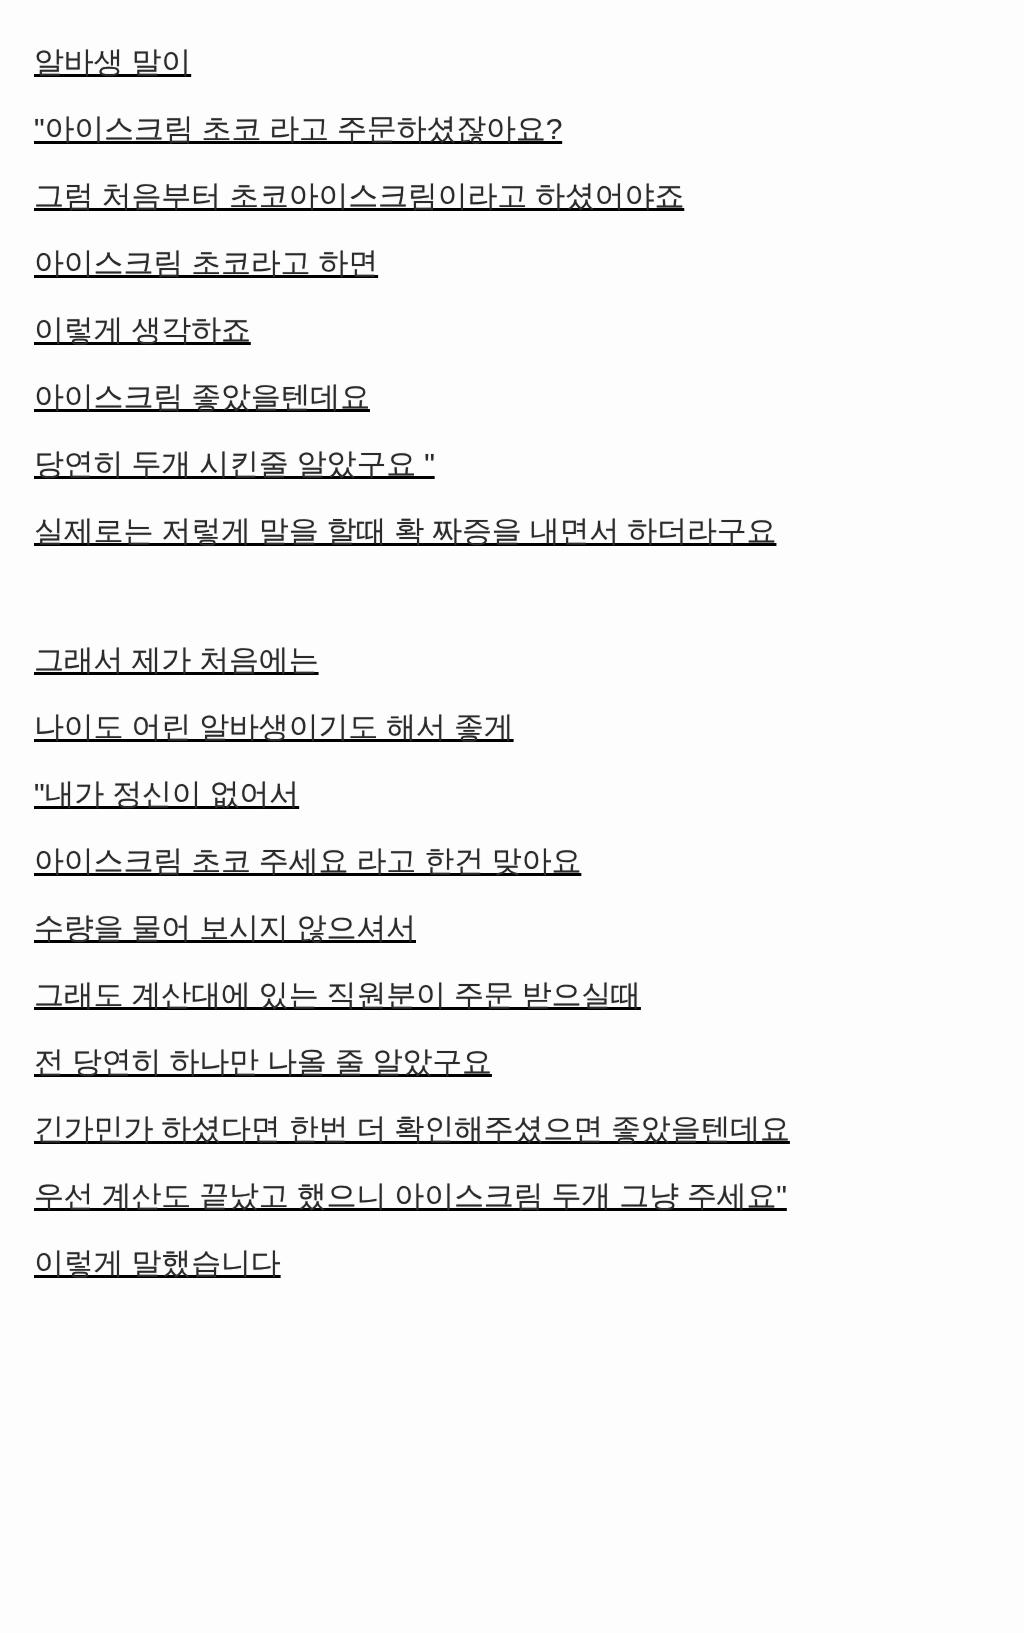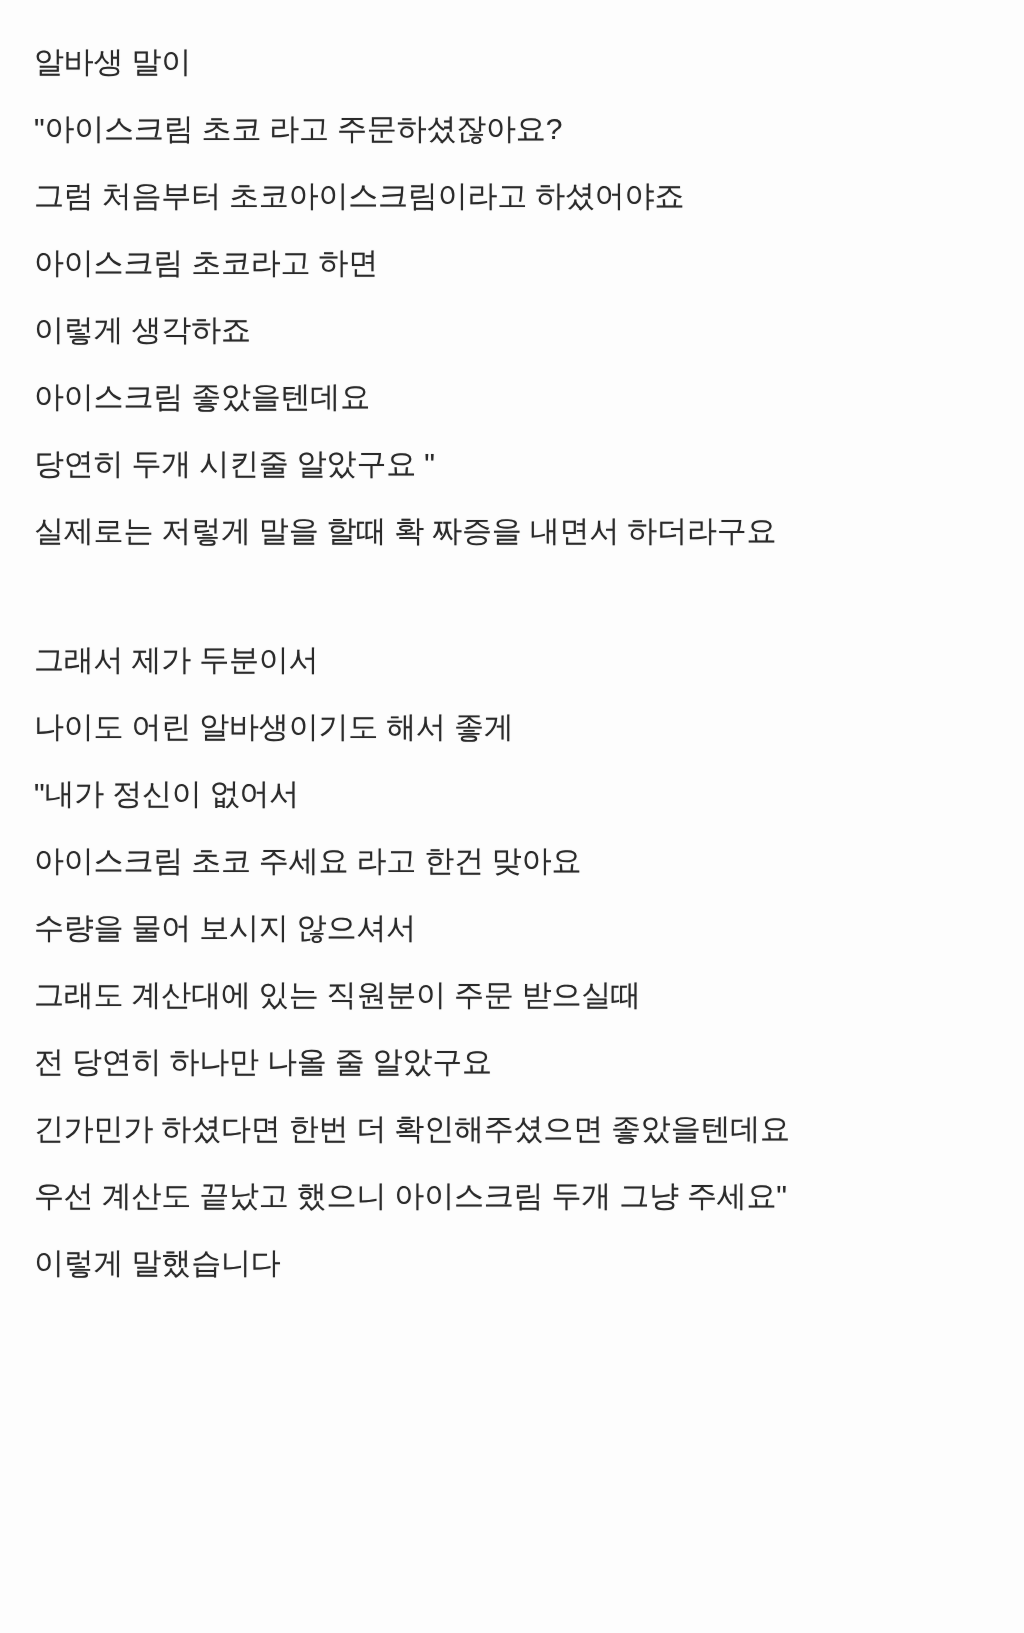--- a/index.html
+++ b/index.html
@@ -12,20 +12,21 @@
     min-height: 1633px;
     font-family: "Liberation Sans", "DejaVu Sans", sans-serif;
   }
   .page {
     position: relative;
     width: 1024px;
     min-height: 1633px;
     background: #fdfdfd;
     box-sizing: border-box;
     padding: 28px 30px 40px 34px;
+    text-decoration: underline;
   }
   .block {
     margin: 0;
   }
   .block + .block {
     margin-top: 62px;
   }
   .line {
     font-size: 30px;
     line-height: 67px;
@@ -44,21 +45,21 @@
     <div class="line">알바생 말이</div>
     <div class="line">"아이스크림 초코 라고 주문하셨잖아요?</div>
     <div class="line">그럼 처음부터 초코아이스크림이라고 하셨어야죠</div>
     <div class="line">아이스크림 초코라고 하면</div>
     <div class="line">이렇게 생각하죠</div>
     <div class="line">아이스크림 좋았을텐데요</div>
     <div class="line">당연히 두개 시킨줄 알았구요 "</div>
     <div class="line">실제로는 저렇게 말을 할때 확 짜증을 내면서 하더라구요</div>
   </div>
   <div class="block">
-    <div class="line">그래서 제가 두분이서</div>
+    <div class="line">그래서 제가 처음에는</div>
     <div class="line">나이도 어린 알바생이기도 해서 좋게</div>
     <div class="line">"내가 정신이 없어서</div>
     <div class="line">아이스크림 초코 주세요 라고 한건 맞아요</div>
     <div class="line">수량을 물어 보시지 않으셔서</div>
     <div class="line">그래도 계산대에 있는 직원분이 주문 받으실때</div>
     <div class="line">전 당연히 하나만 나올 줄 알았구요</div>
     <div class="line">긴가민가 하셨다면 한번 더 확인해주셨으면 좋았을텐데요</div>
     <div class="line">우선 계산도 끝났고 했으니 아이스크림 두개 그냥 주세요"</div>
     <div class="line">이렇게 말했습니다</div>
   </div>

